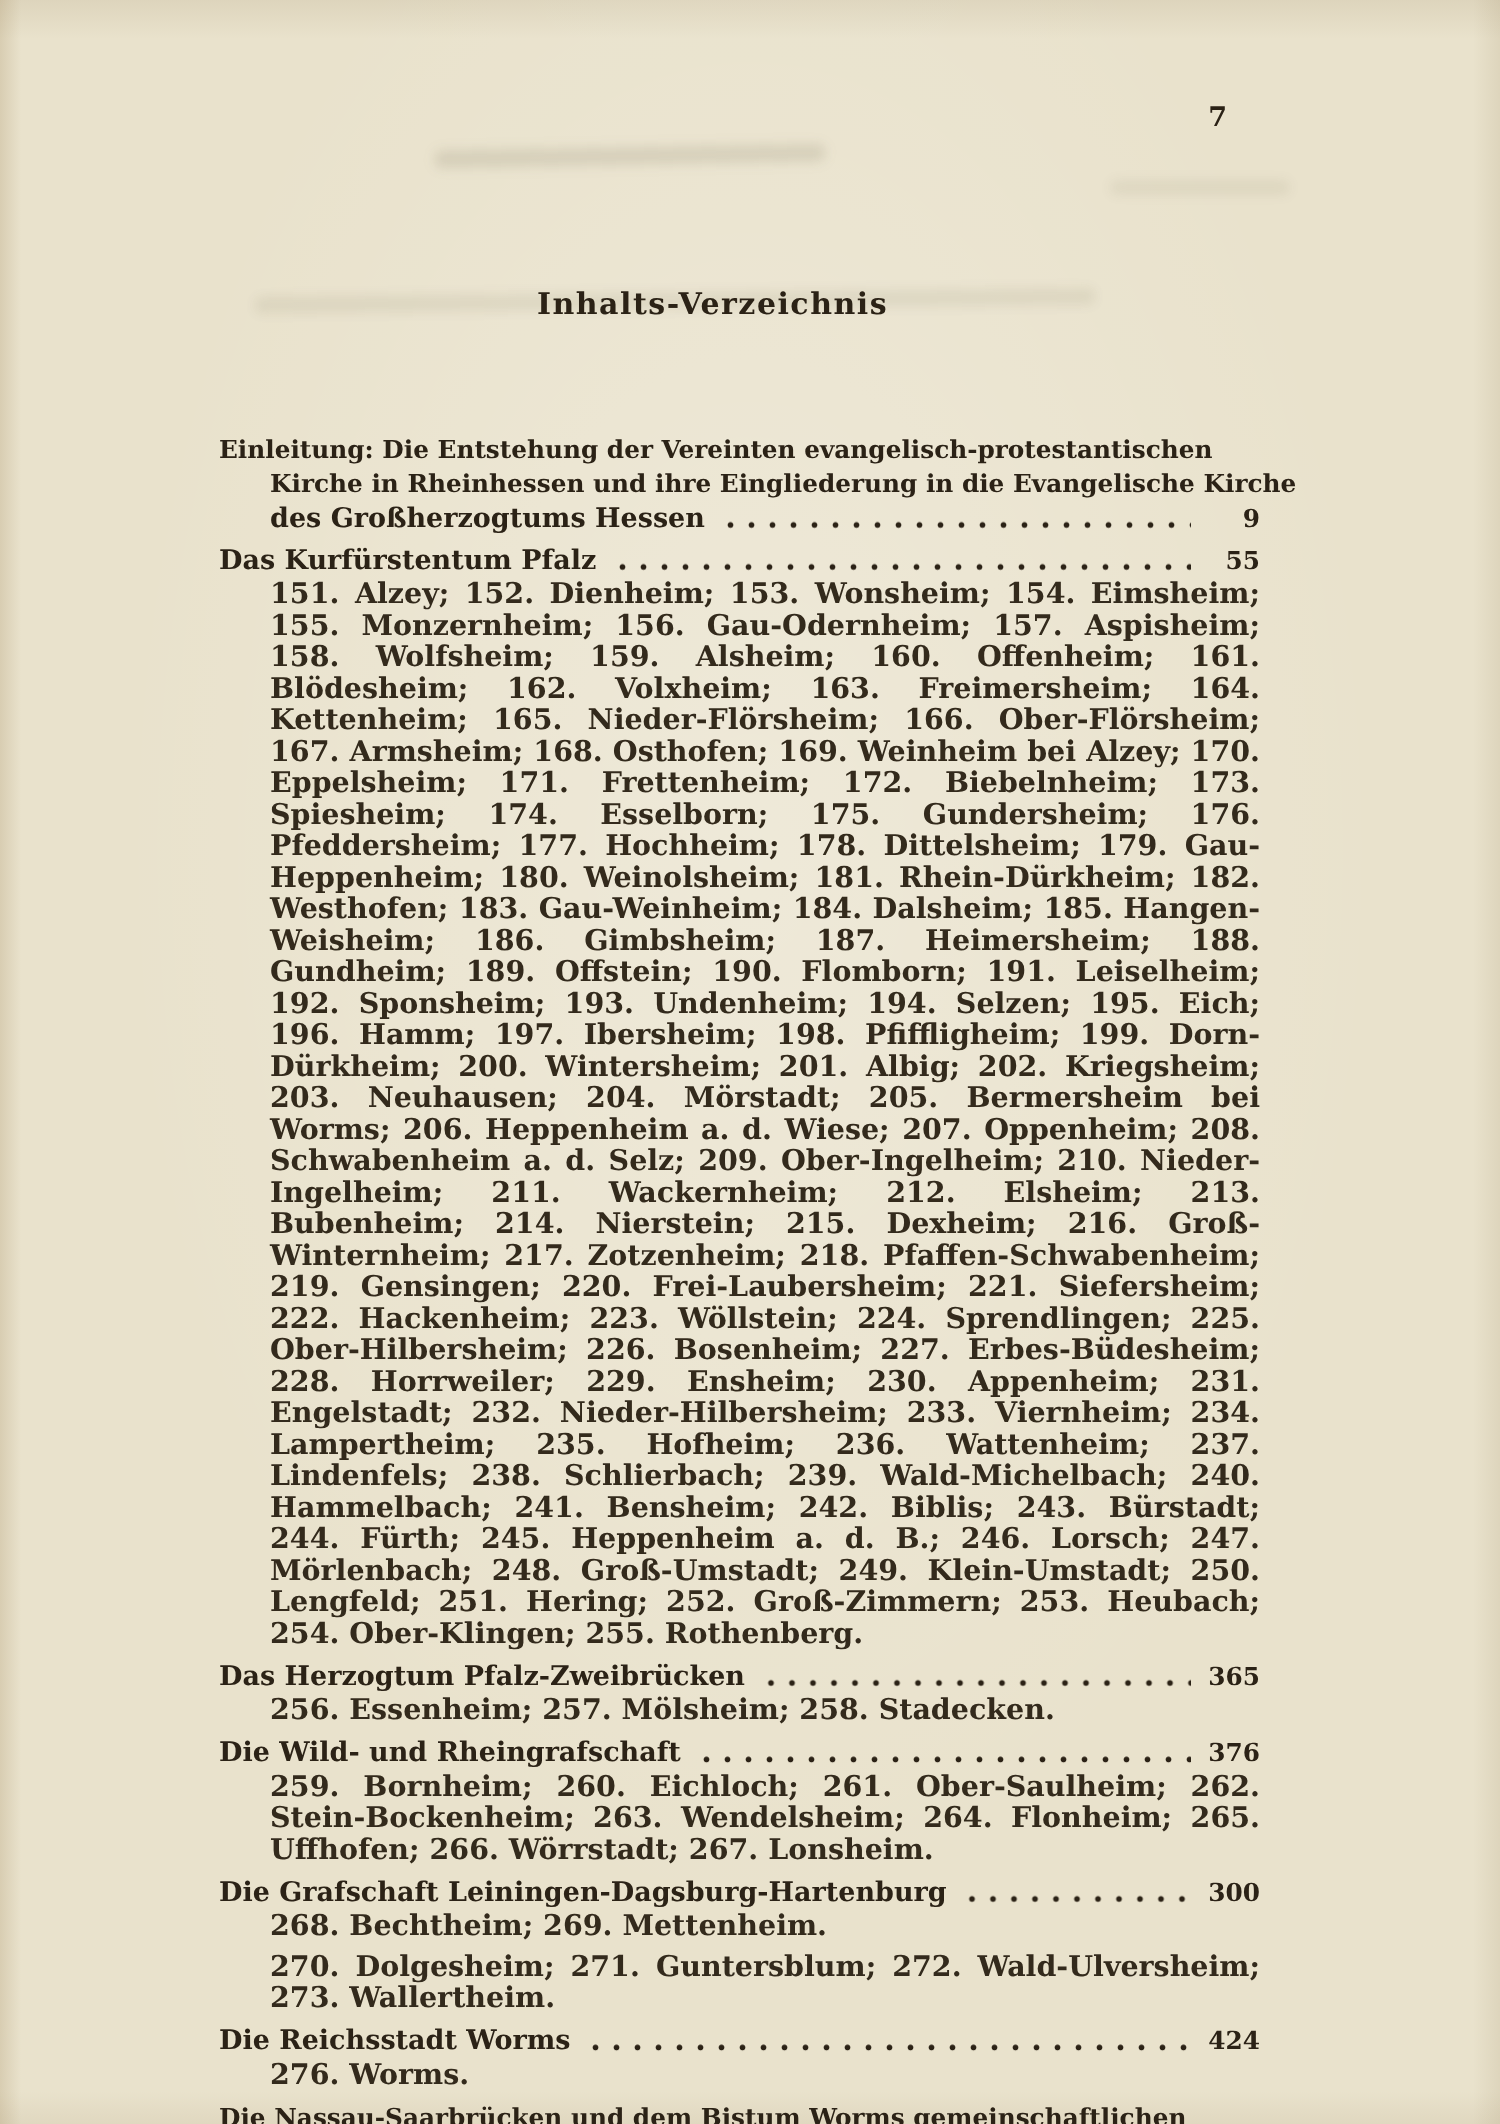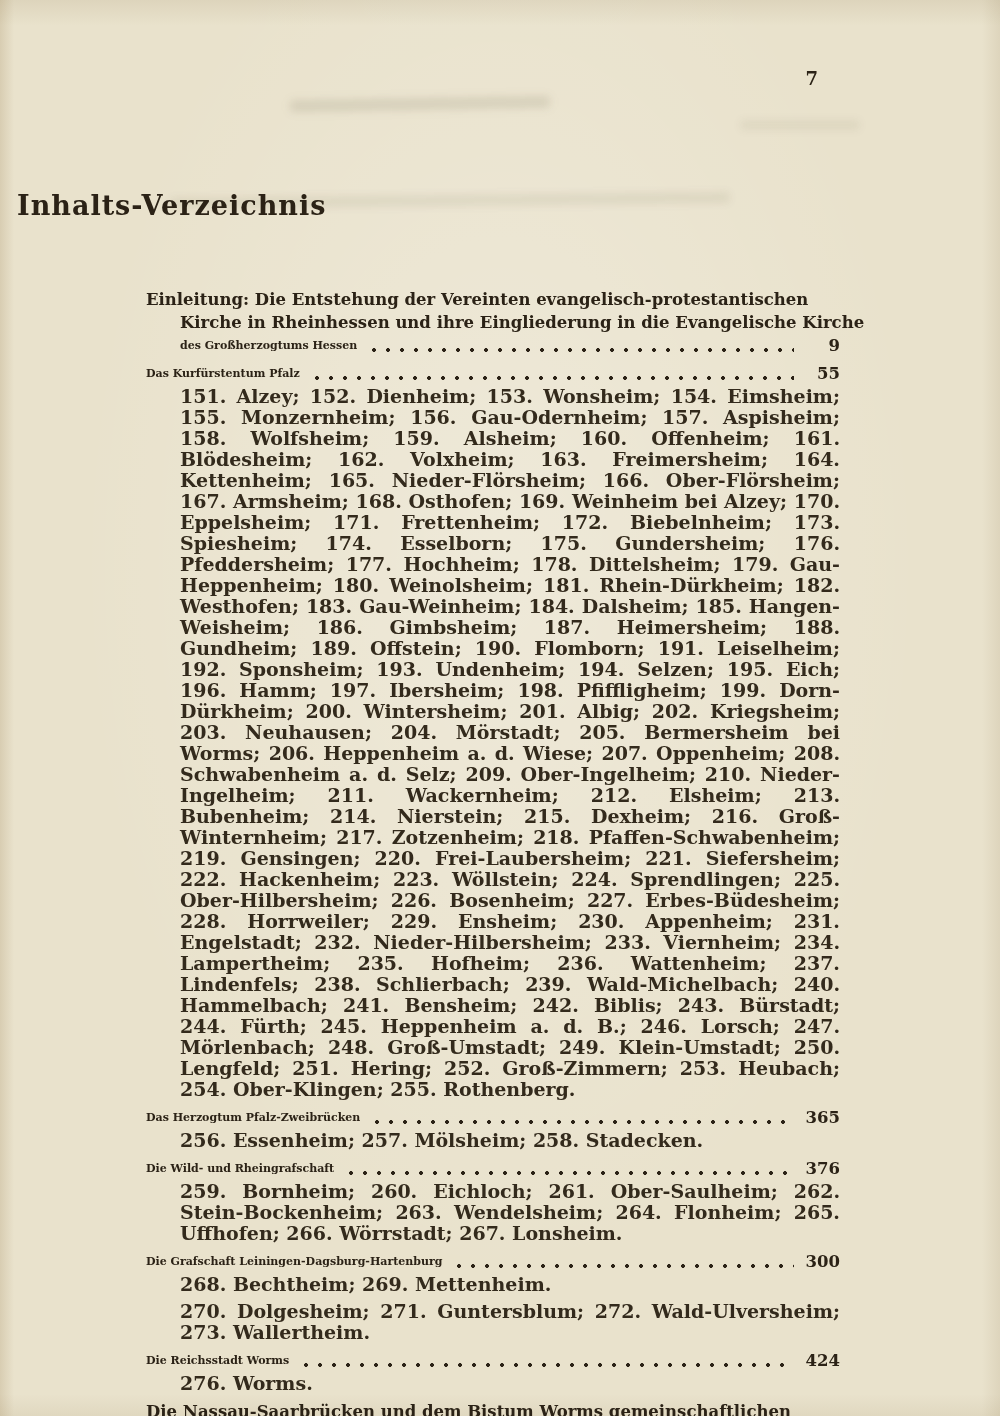--- a/index.html
+++ b/index.html
@@ -21,32 +21,32 @@
   .smudge.s1 { left:290px; top:98px;  width:260px; height:12px; transform:rotate(-1deg); }
   .smudge.s2 { left:170px; top:195px; width:560px; height:11px; opacity:.7; transform:rotate(-0.6deg); }
   .smudge.s3 { left:740px; top:120px; width:120px; height:10px; opacity:.6; }
 
   .pagenum-top {
     position:absolute; top:68px; right:182px;
     font-size:18px; font-weight:bold;
   }
   .doc-title {
     position:absolute; top:190px; left:0; width:950px;
-    text-align:left; font-size:27px; font-weight:bold; letter-spacing:1px;padding-left:17px;
+    text-align:center; font-size:20px; font-weight:bold; letter-spacing:1px;
   }
   .toc { position:absolute; left:130px; top:288px; width:694px;margin-left:16px; }
 
   .entry + .entry { margin-top:5px; }
   .t-pre {
     font-size:16.5px; font-weight:bold; line-height:23px; white-space:nowrap;
   }
   .t-pre:empty { display:none; }
   .t-row { display:flex; align-items:flex-end; line-height:23px; }
   .ind { padding-left:34px; }
-  .t-last { font-size:11px; font-weight:bold; white-space:nowrap; }
+  .t-last { font-size:18px; font-weight:bold; white-space:nowrap; }
   .leader {
     flex:1 1 auto; height:23px; margin:0 6px 0 10px;
     background-image:radial-gradient(circle at 7px 16px, #2b2216 1.6px, rgba(0,0,0,0) 2.2px);
     background-size:14px 23px; background-repeat:repeat-x;
   }
   .pagecol { width:40px; text-align:right; font-size:16.5px; font-weight:bold; flex:0 0 auto; }
   .sublist {
     font-size:19px; font-weight:bold; line-height:21px;
     text-align:justify; padding-left:34px; margin:1px 0 6px 0;
     color:#332a1c;

